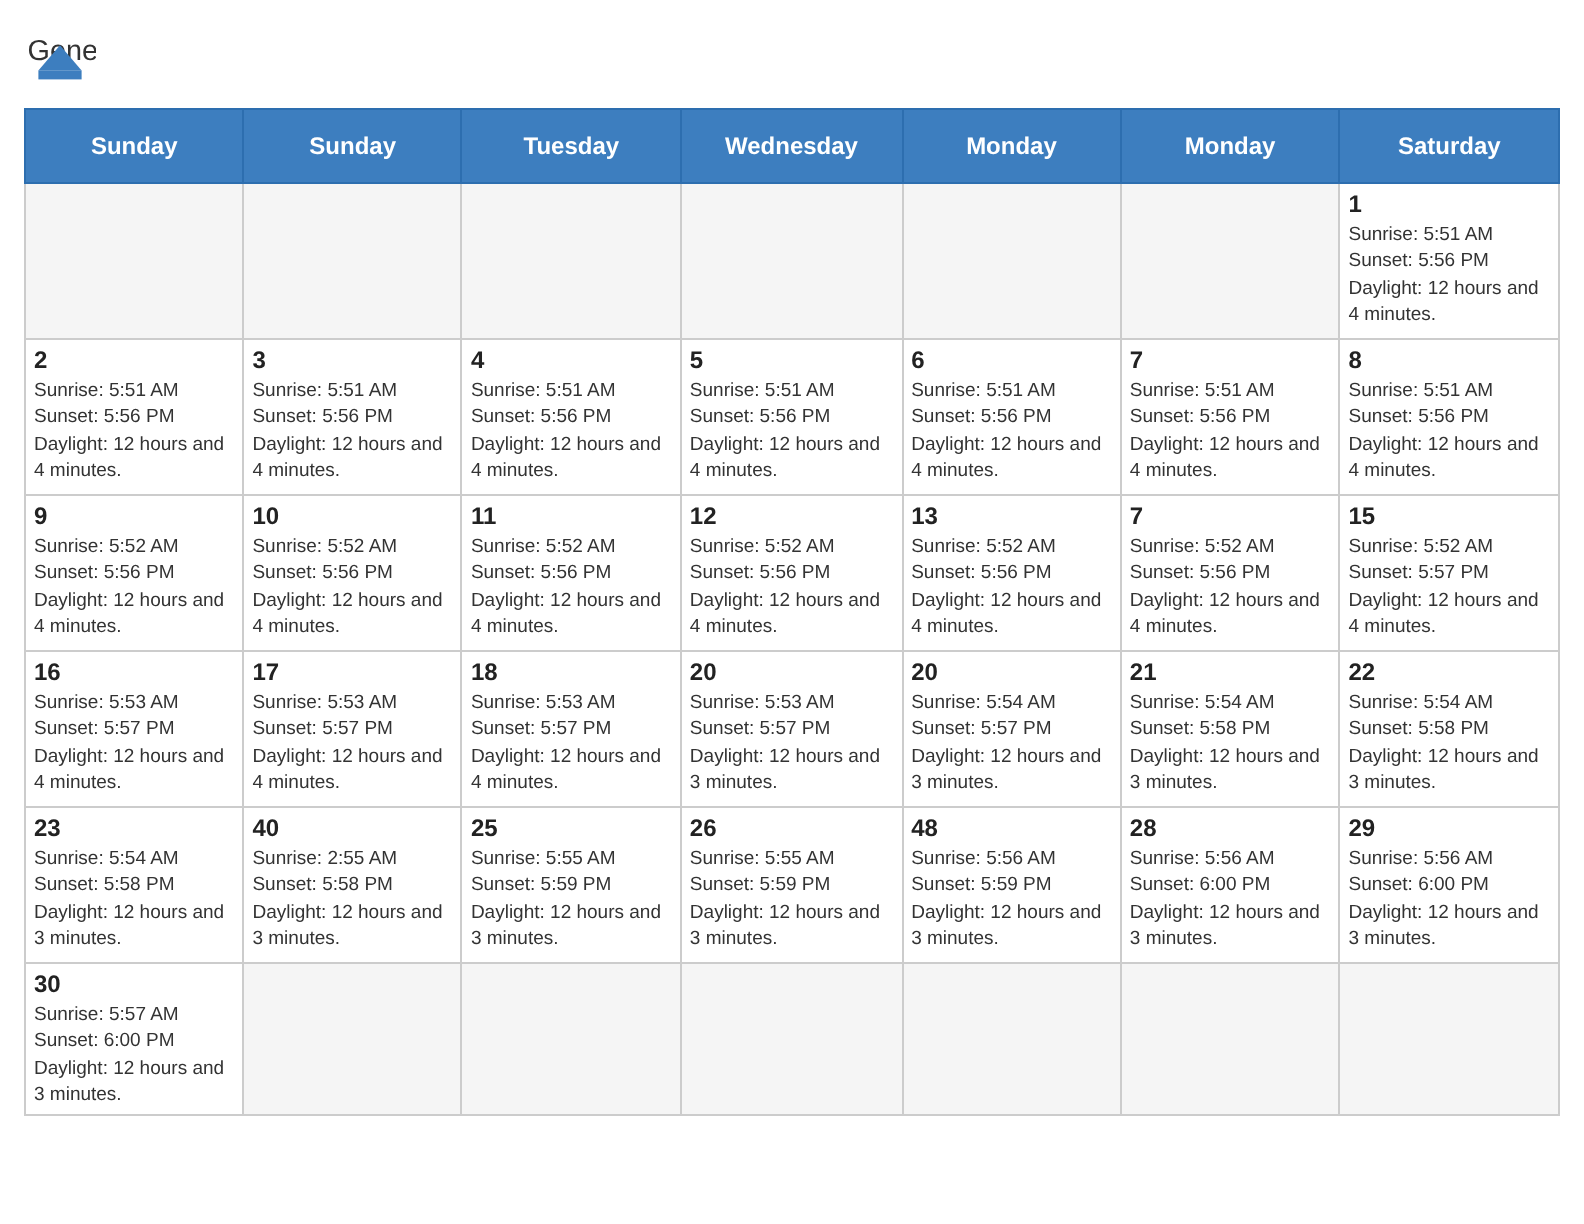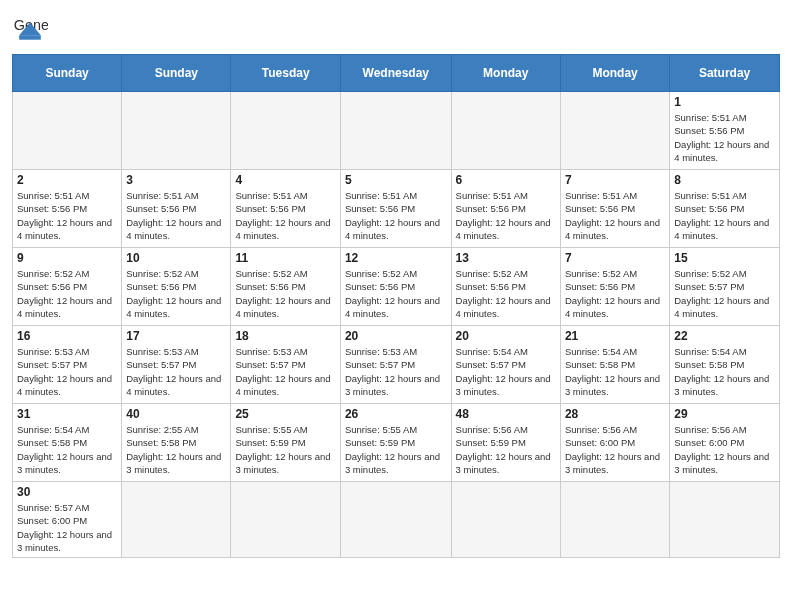--- a/index.html
+++ b/index.html
@@ -270,21 +270,21 @@
           </td>
           <td>
             <div class="day-number">22</div>
             <div class="day-info">Sunrise: 5:54 AM
 Sunset: 5:58 PM
 Daylight: 12 hours and 3 minutes.</div>
           </td>
         </tr>
         <tr>
           <td>
-            <div class="day-number">31</div>
+            <div class="day-number">23</div>
             <div class="day-info">Sunrise: 5:54 AM
 Sunset: 5:58 PM
 Daylight: 12 hours and 3 minutes.</div>
           </td>
           <td>
             <div class="day-number">40</div>
             <div class="day-info">Sunrise: 2:55 AM
 Sunset: 5:58 PM
 Daylight: 12 hours and 3 minutes.</div>
           </td>

